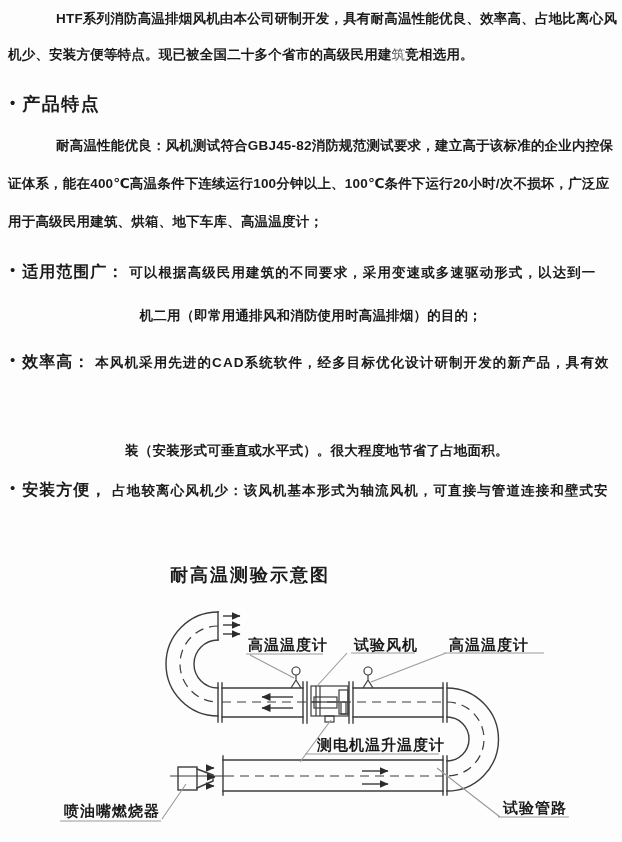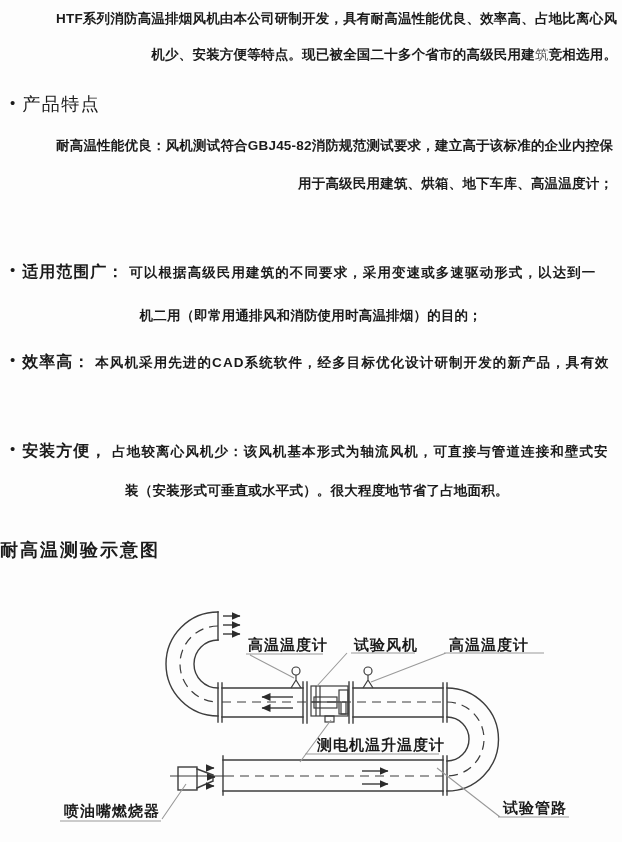--- a/index.html
+++ b/index.html
@@ -2,41 +2,41 @@
 <html><head>
 <meta charset="utf-8">
 <style>
   html,body{margin:0;padding:0;}
   body{
     width:622px;height:842px;position:relative;overflow:hidden;
     background:#fdfdfd;color:#1b1b1b;
     font-family:"Liberation Sans","DejaVu Sans",sans-serif;
   }
   .line{white-space:nowrap;}
-  .body-text{font-size:13.5px;font-weight:700;letter-spacing:0.2px;text-align:right;}
+  .body-text{font-size:13.5px;font-weight:700;letter-spacing:0.2px;}
 
   .intro{position:absolute;left:8px;top:1px;line-height:36px;}
   .intro .first{text-indent:48px;}
   .light-char{font-weight:400;color:#555;}
 
-  .h-features{position:absolute;left:10px;top:92px;font-size:18px;font-weight:400;letter-spacing:1.5px;}
+  .h-features{position:absolute;left:10px;top:92px;font-size:18px;font-weight:700;letter-spacing:1.5px;}
   .bullet-dot{font-size:15px;margin-right:7px;position:relative;top:-2px;letter-spacing:0;}
 
   .para-features{position:absolute;left:8px;top:127px;line-height:38px;}
   .para-features .first{text-indent:48px;}
 
   .blk{position:absolute;left:10px;}
   .blk1{top:250px;line-height:43px;}
   .blk2{top:343px;line-height:38px;}
   .blk3{top:431px;line-height:39px;}
   .blk .head{font-size:16px;font-weight:700;letter-spacing:1px;}
   .blk .rest{font-size:13.5px;font-weight:700;letter-spacing:1.1px;margin-left:5px;margin-top:20px;}
   .blk .cont{padding-left:15px;font-size:13.5px;font-weight:700;letter-spacing:0.2px;text-align:center;}
 
-  .diagram-title{position:absolute;top:538px;left:0;width:500px;text-align:left;
+  .diagram-title{position:absolute;top:563px;left:0;width:500px;text-align:center;
     font-size:18px;font-weight:700;letter-spacing:2px;}
 
   .diagram{position:absolute;left:0;top:595px;}
   .pl{stroke:#3d3d3d;stroke-width:1.4;fill:none;stroke-linecap:square;}
   .pth{stroke:#3d3d3d;stroke-width:1.2;fill:none;}
   .pd{stroke:#3d3d3d;stroke-width:1.2;fill:none;stroke-dasharray:9 6;}
   .ldr{stroke:#9a9a9a;stroke-width:1.1;fill:none;}
   .arr{stroke:#2b2b2b;stroke-width:1.3;fill:none;}
   .dlabel{font-size:15px;font-weight:700;fill:#1b1b1b;letter-spacing:1px;
     font-family:"Liberation Sans","DejaVu Sans",sans-serif;}
@@ -48,41 +48,42 @@
   <div class="line first">HTF系列消防高温排烟风机由本公司研制开发，具有耐高温性能优良、效率高、占地比离心风</div>
   <div class="line"><span>机少、安装方便等特点。现已被全国二十多个省市的高级民用建</span><span class="light-char">筑</span><span>竞相选用。</span></div>
 </div>
 
 <div class="h-features line">
   <span class="bullet-dot">•</span><span>产品特点</span>
 </div>
 
 <div class="para-features body-text">
   <div class="line first">耐高温性能优良：风机测试符合GBJ45-82消防规范测试要求，建立高于该标准的企业内控保</div>
+  <div class="line">证体系，能在400℃高温条件下连续运行100分钟以上、100℃条件下运行20小时/次不损坏，广泛应</div>
   <div class="line">用于高级民用建筑、烘箱、地下车库、高温温度计；</div>
 </div>
 
 <div class="blk blk1">
   <div class="line">
     <span class="bullet-dot">•</span><span class="head">适用范围广：</span><span class="rest">可以根据高级民用建筑的不同要求，采用变速或多速驱动形式，以达到一</span>
   </div>
   <div class="line cont">机二用（即常用通排风和消防使用时高温排烟）的目的；</div>
 </div>
 
 <div class="blk blk2">
   <div class="line">
     <span class="bullet-dot">•</span><span class="head">效率高：</span><span class="rest">本风机采用先进的CAD系统软件，经多目标优化设计研制开发的新产品，具有效</span>
   </div>
 </div>
 
 <div class="blk blk3">
+  <div class="line cont">装（安装形式可垂直或水平式）。很大程度地节省了占地面积。</div>
   <div class="line">
     <span class="bullet-dot">•</span><span class="head">安装方便，</span><span class="rest">占地较离心风机少：该风机基本形式为轴流风机，可直接与管道连接和壁式安</span>
   </div>
-  <div class="line cont">装（安装形式可垂直或水平式）。很大程度地节省了占地面积。</div>
 </div>
 
 <div class="diagram-title">耐高温测验示意图</div>
 
 <svg class="diagram" width="622" height="247" viewBox="0 595 622 247" xmlns="http://www.w3.org/2000/svg">
   <defs>
     <marker id="ah" markerWidth="10" markerHeight="8" refX="8.5" refY="4" orient="auto" markerUnits="userSpaceOnUse">
       <path d="M0,0 L9,4 L0,8 z" fill="#2b2b2b"></path>
     </marker>
   </defs>

